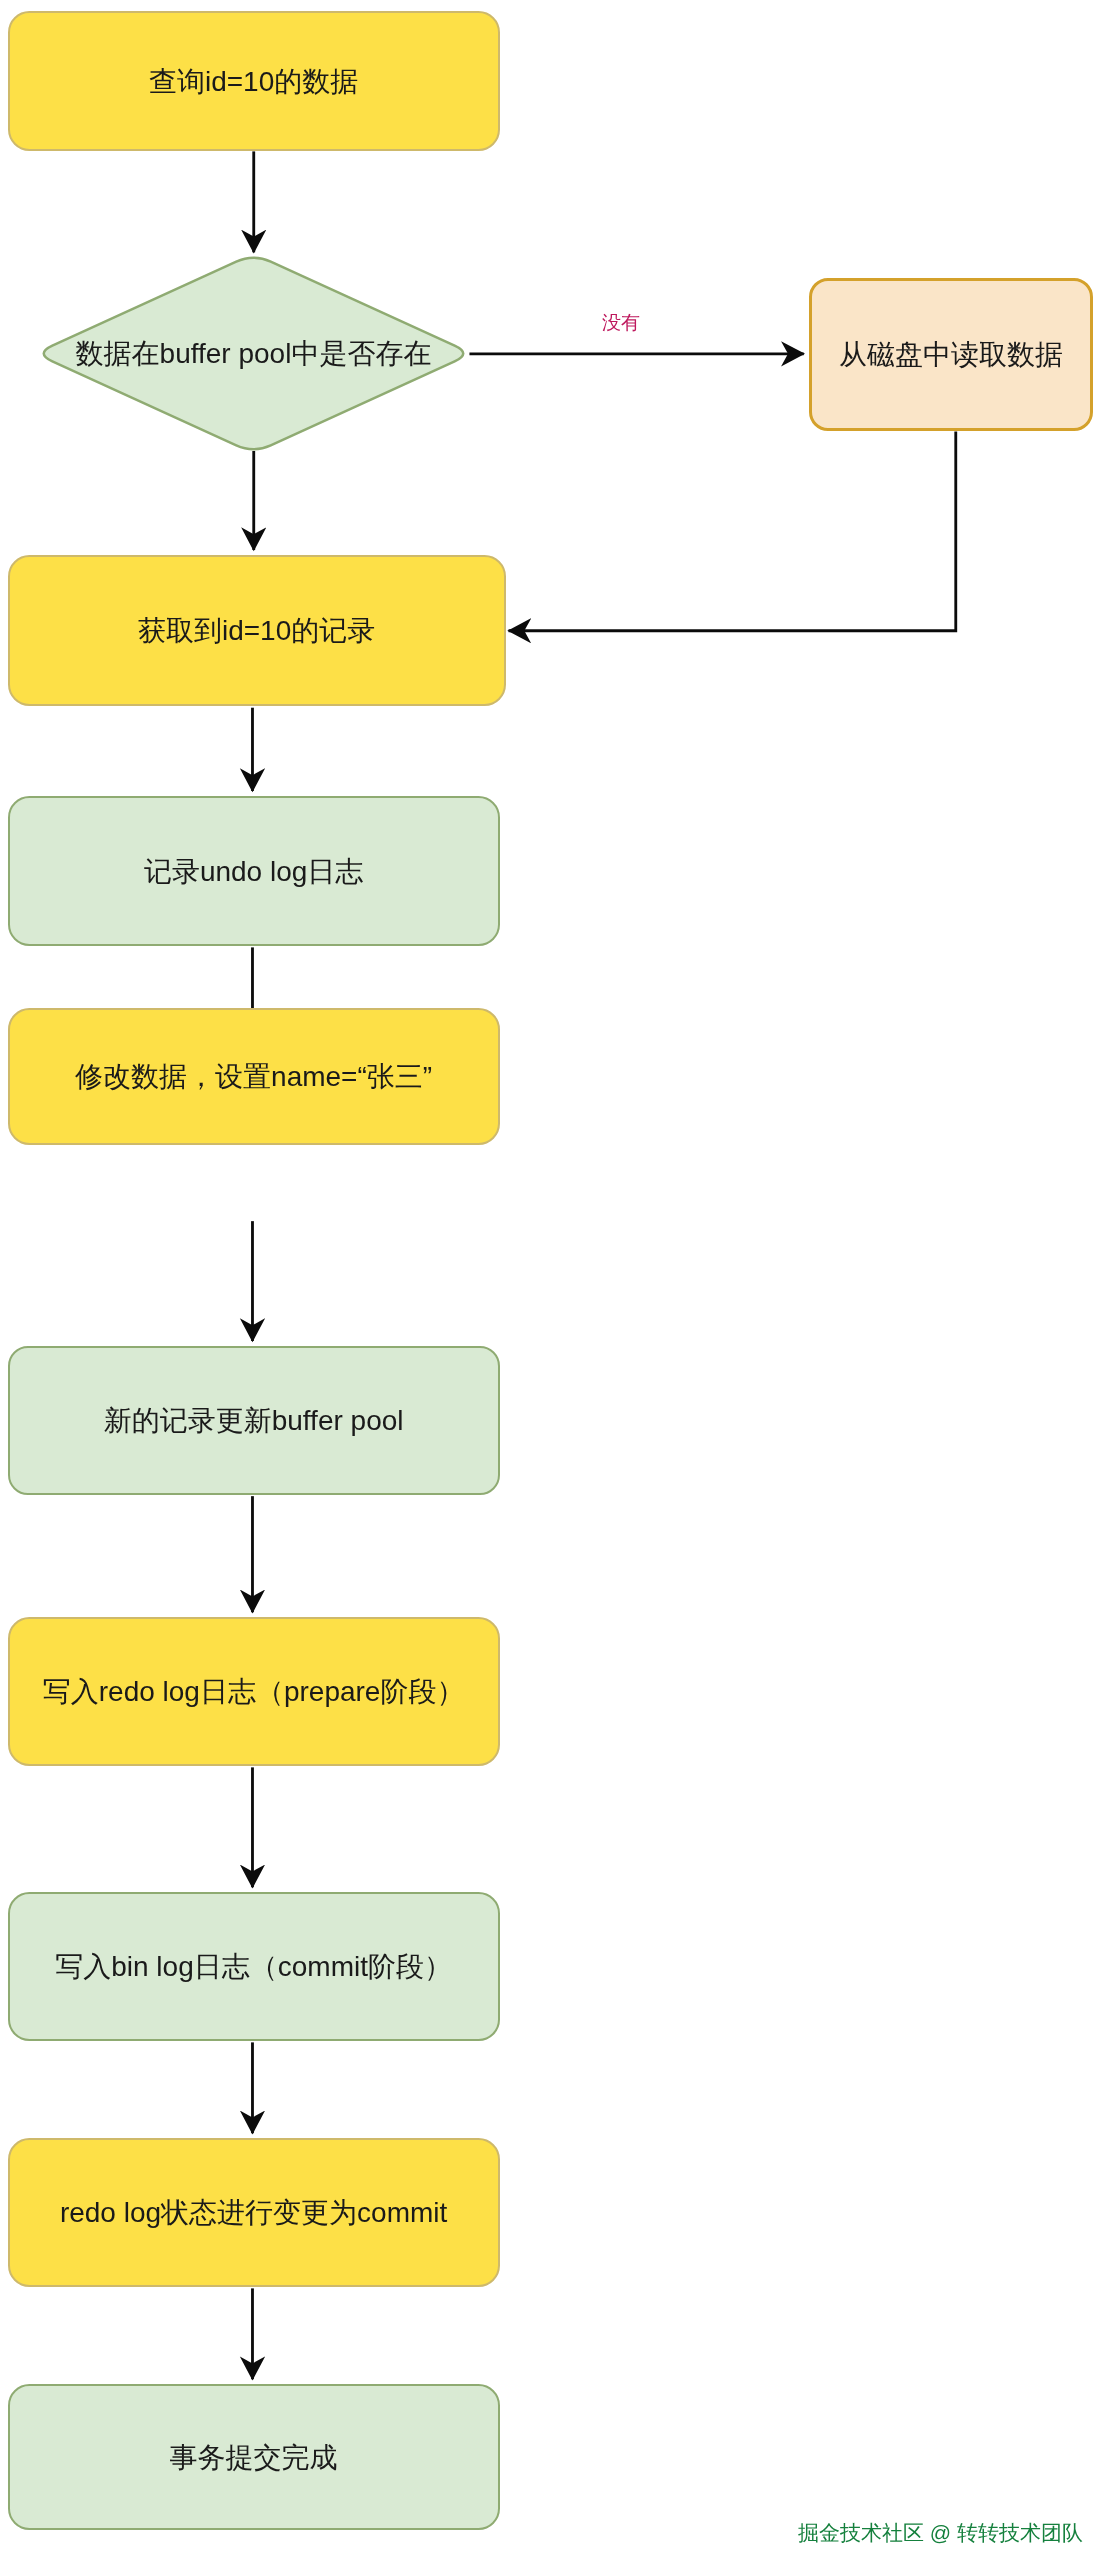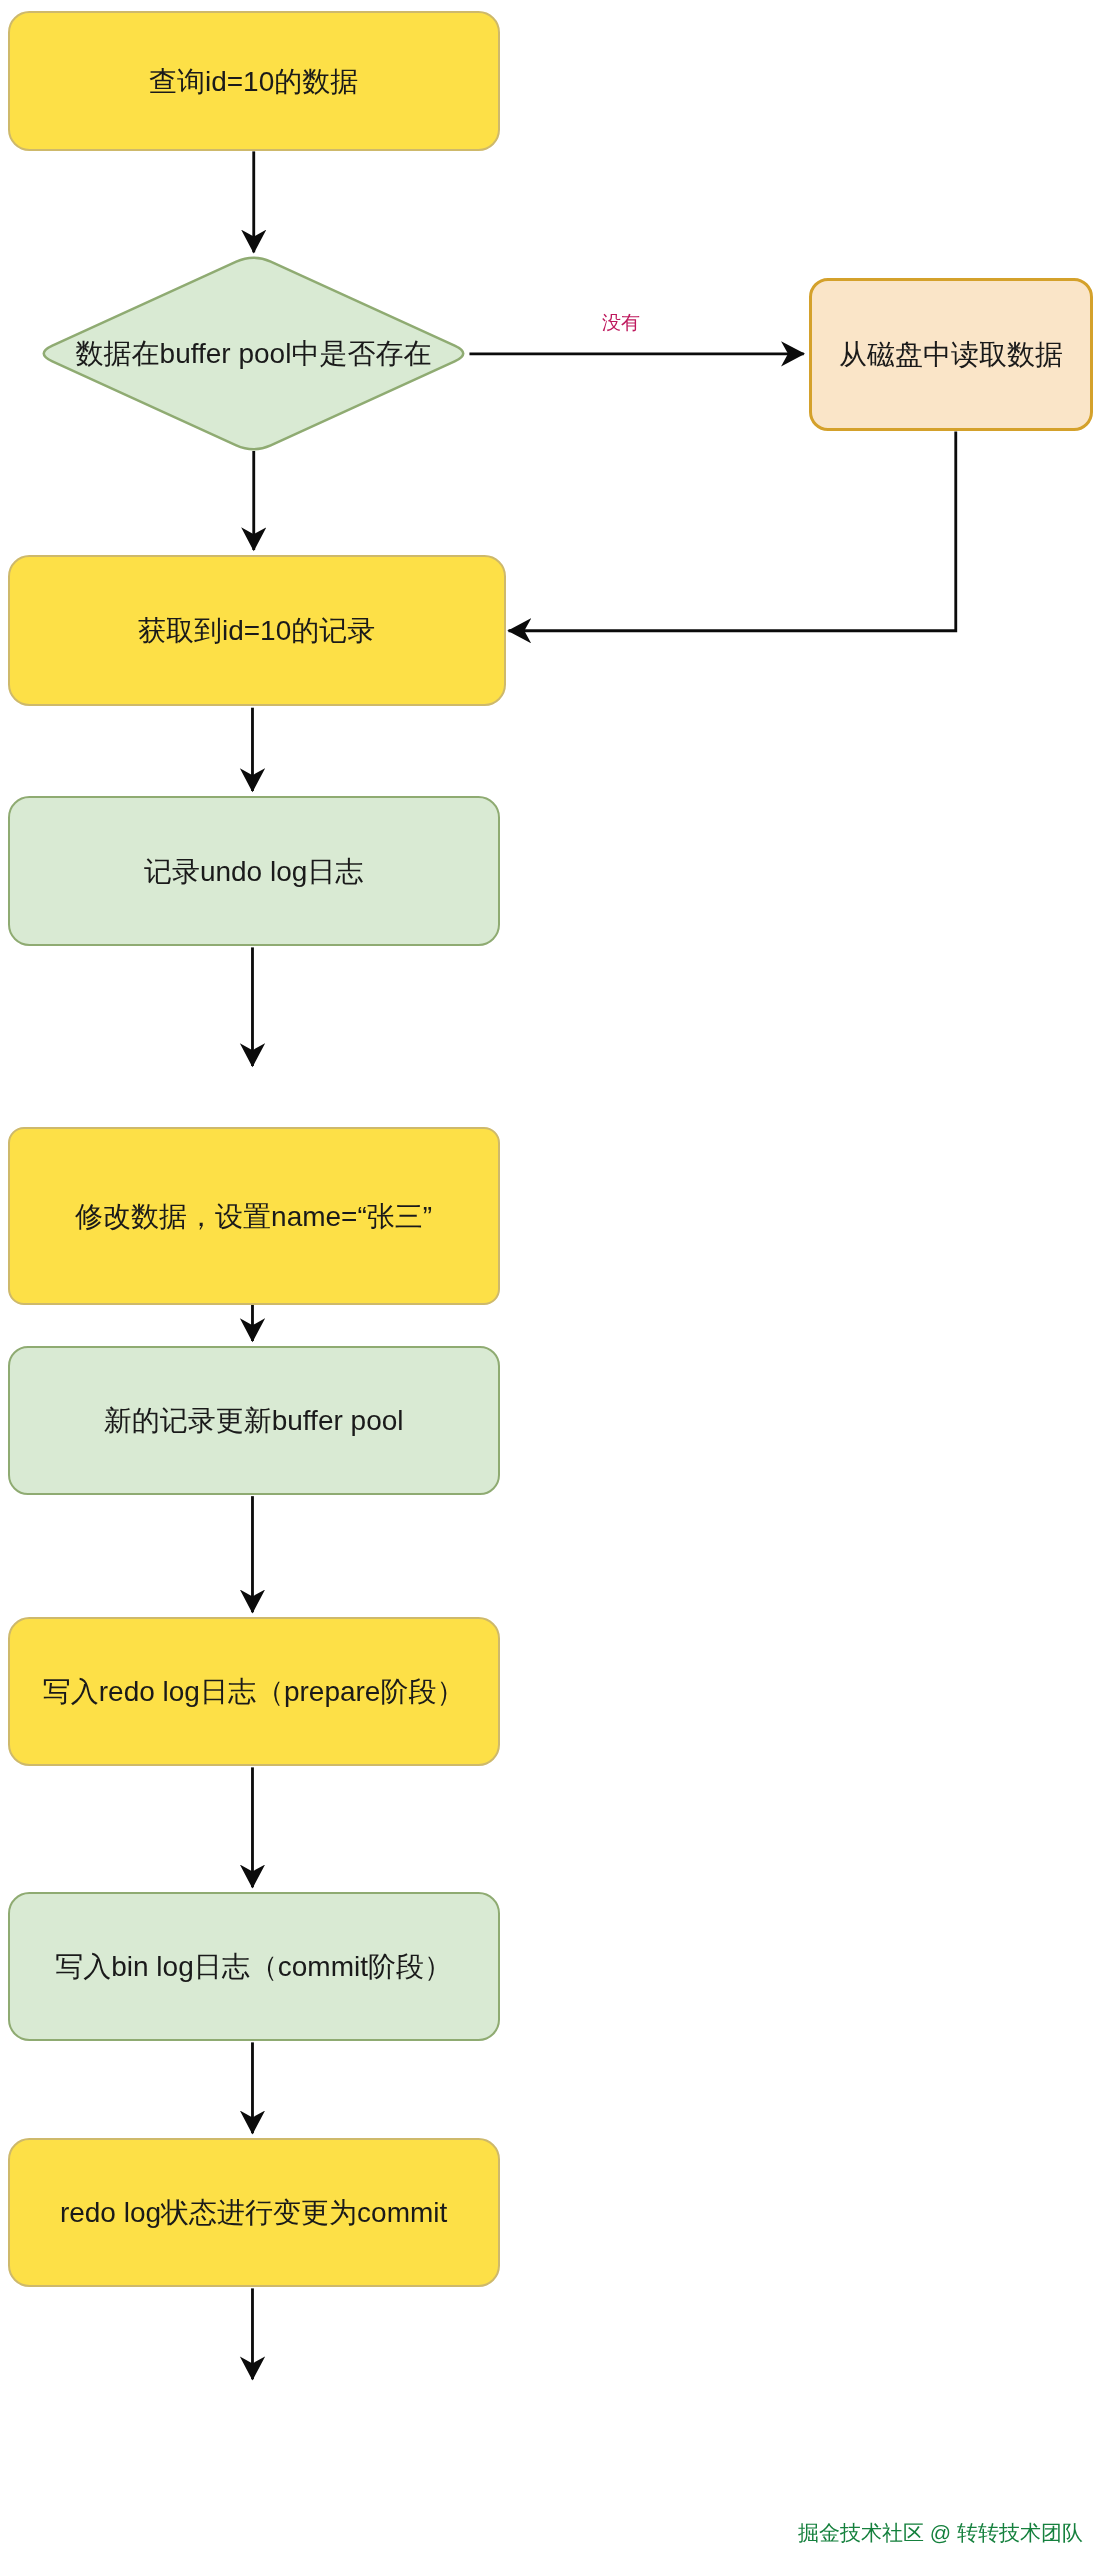--- a/index.html
+++ b/index.html
@@ -89,37 +89,40 @@
   <div class="edge-label" style="left:621px;top:324px;">没有</div>
 
   <div class="node yellow" style="left:7.6px;top:555px;width:498px;height:151px;">
     <span>获取到id=10的记录</span>
   </div>
 
   <div class="node green" style="left:7.6px;top:796px;width:492px;height:150px;">
     <span>记录undo log日志</span>
   </div>
 
-  <div class="node yellow" style="left:7.6px;top:1127px;width:492px;height:178px;border-radius:16px;">
+  <div class="node yellow" style="left:7.6px;top:1008px;width:492px;height:137px;">
     <span>修改数据，设置name=“张三”</span>
   </div>
 
   <div class="node green" style="left:7.6px;top:1346px;width:492px;height:149px;border-radius:20px;">
     <span>新的记录更新buffer pool</span>
   </div>
 
   <div class="node yellow" style="left:7.6px;top:1617px;width:492px;height:149px;">
     <span>写入redo log日志（prepare阶段）</span>
   </div>
 
   <div class="node green" style="left:7.6px;top:1892px;width:492px;height:149px;">
     <span>写入bin log日志（commit阶段）</span>
   </div>
 
   <div class="node yellow" style="left:7.6px;top:2138px;width:492px;height:149px;">
     <span>redo log状态进行变更为commit</span>
   </div>
 
+  <div class="node green" style="left:7.6px;top:2384px;width:492px;height:146px;">
+    <span>事务提交完成</span>
+  </div>
 
   <div class="watermark">掘金技术社区 @ 转转技术团队</div>
 
 </div>
 
 
 </body></html>

